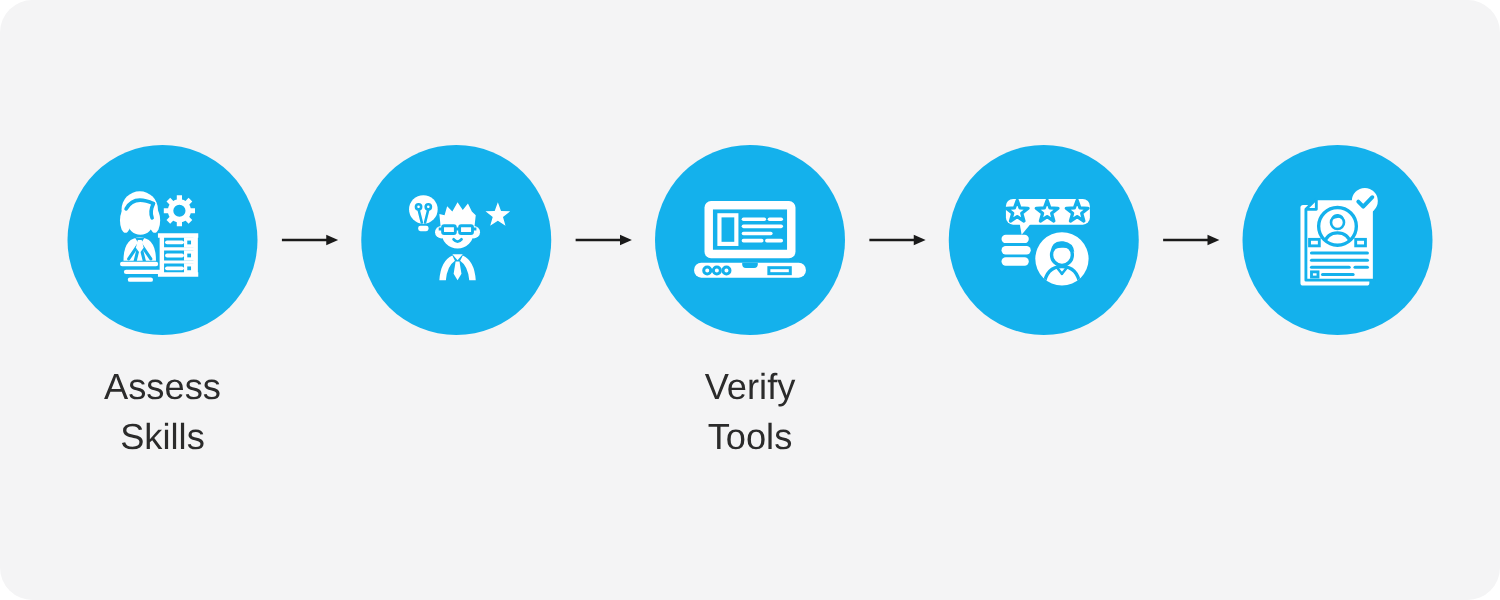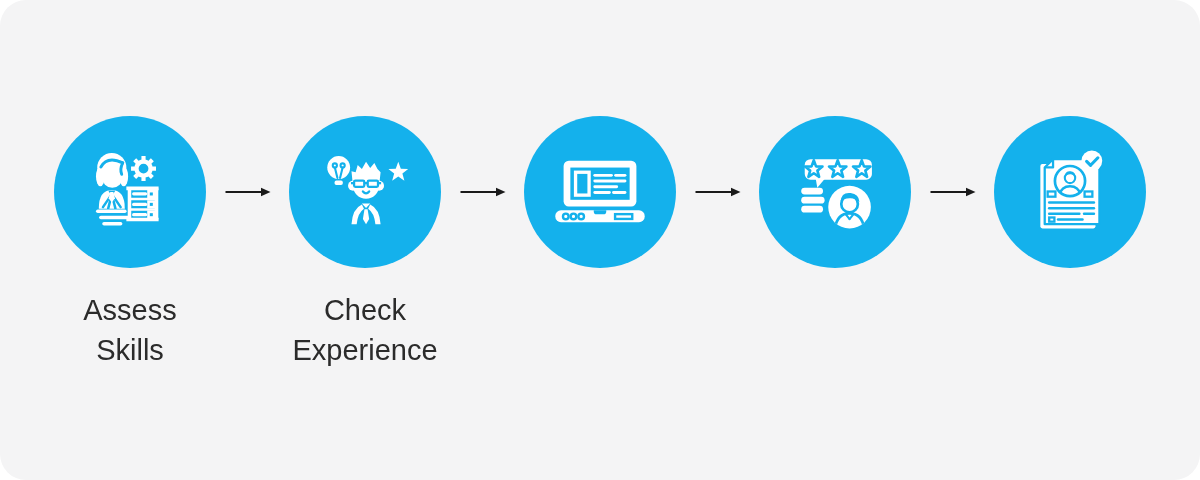--- a/index.html
+++ b/index.html
@@ -158,22 +158,20 @@
               <line x1="62.5" y1="41.5" x2="65.5" y2="41.5"></line>
             </g>
             <path d="M 48,49.5 q 3,3.5 6,0" class="as rc" stroke-width="2.2"></path>
 
             <path d="M 37,81 Q 38,66 47,62 L 49,66 Q 43,70 42,81 Z" class="wf"></path>
             <path d="M 65,81 Q 64,66 55,62 L 53,66 Q 59,70 60,81 Z" class="wf"></path>
             <polygon points="47,61 51,65.5 55,61" class="wf"></polygon>
             <polygon points="49.5,66.5 52.5,66.5 54,76 51,81 48,76" class="wf"></polygon>
           </svg>
         </div>
-        <div class="label">Check
-Experience</div>
       </div>
 
       <div class="arrow-box">
         <svg class="arrow" width="46" height="12" viewBox="0 0 46 12">
           <line x1="0.5" y1="6" x2="37" y2="6" class="cs" stroke-width="2"></line>
           <polygon points="36,1.8 45.5,6 36,10.2" class="cf"></polygon>
         </svg>
       </div>
 
       <div class="step">
@@ -195,20 +193,22 @@
             <rect x="7" y="67.5" width="86" height="11.5" rx="5.5" class="wf"></rect>
             <path d="M 44,67.5 h 12 v 1.2 q 0,2.8 -2.8,2.8 h -6.4 q -2.8,0 -2.8,-2.8 Z" class="af"></path>
             <g class="as" stroke-width="2.3">
               <circle cx="17.1" cy="73.5" r="2.7"></circle>
               <circle cx="24.5" cy="73.5" r="2.7"></circle>
               <circle cx="31.9" cy="73.5" r="2.7"></circle>
               <rect x="64.5" y="71.3" width="16.5" height="4.6"></rect>
             </g>
           </svg>
         </div>
+        <div class="label">Verify
+Tools</div>
       </div>
 
       <div class="arrow-box">
         <svg class="arrow" width="46" height="12" viewBox="0 0 46 12">
           <line x1="0.5" y1="6" x2="37" y2="6" class="cs" stroke-width="2"></line>
           <polygon points="36,1.8 45.5,6 36,10.2" class="cf"></polygon>
         </svg>
       </div>
 
       <div class="step">

